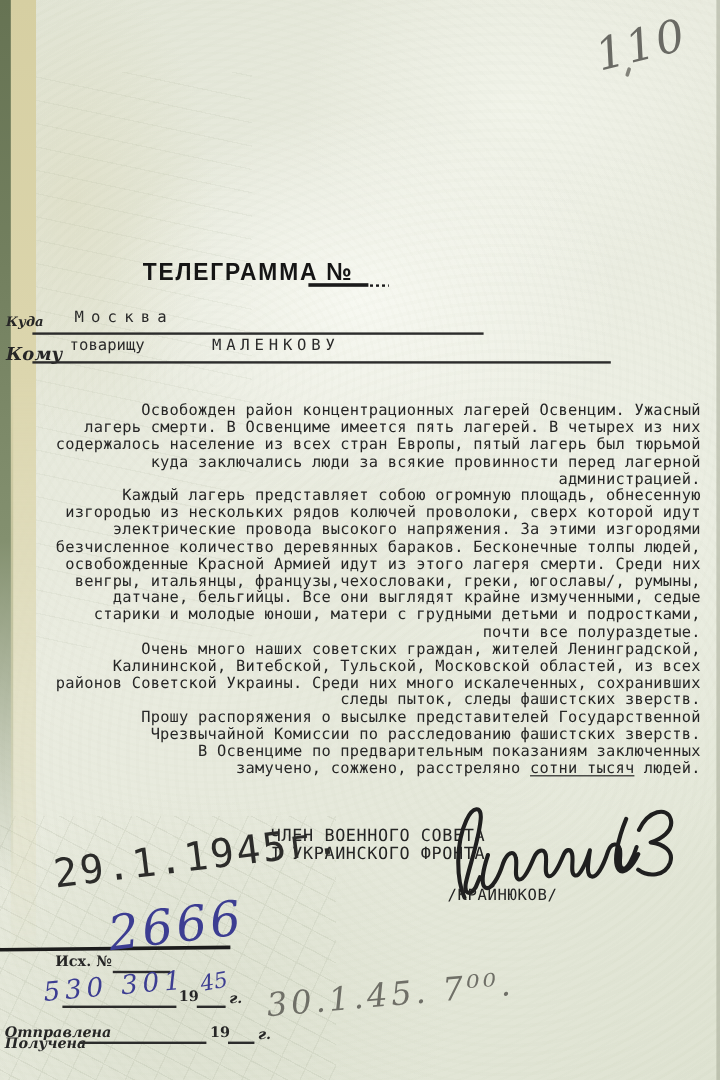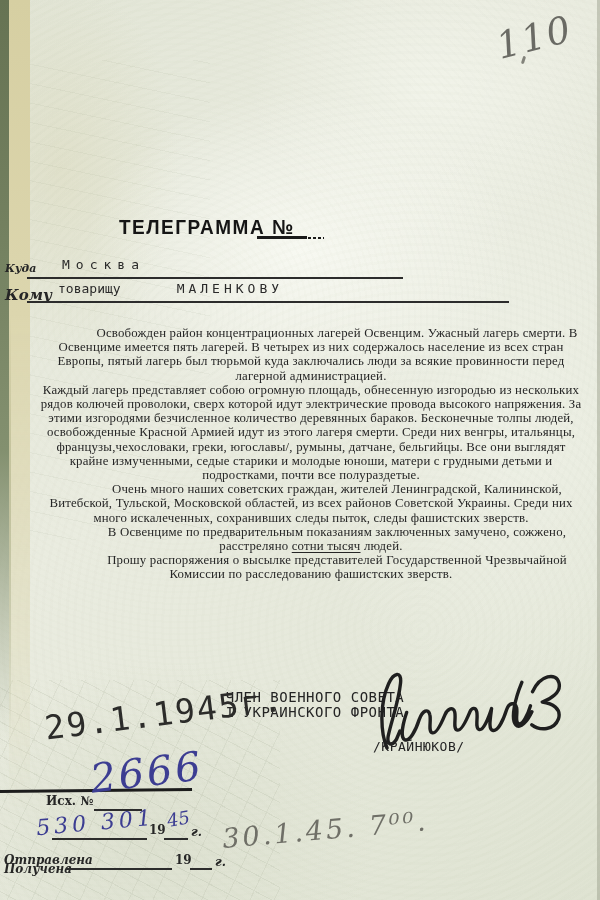--- a/index.html
+++ b/index.html
@@ -49,22 +49,22 @@
     background:repeating-linear-gradient(90deg,#1a1a1a 0 3px,transparent 3px 5px);}
 
   .kuda-label{left:5px;top:262px;font-size:11px;}
   .kuda-line{left:27px;top:277px;width:376px;}
   .kuda-value{left:62px;top:257px;font-size:13px;letter-spacing:6px;color:#2a2a2a;}
   .komu-label{left:5px;top:286px;font-size:15px;}
   .komu-line{left:27px;top:301px;width:482px;}
   .komu-value{left:58px;top:281px;font-size:13px;color:#2a2a2a;}
   .komu-value .spaced{letter-spacing:4px;margin-left:8px;padding-left:48px;}
 
-  .body-text{left:38px;top:326px;width:546px;font-size:12.8px;line-height:14.2px;
-    letter-spacing:.2px;color:#262626;text-align:center;font-family:Liberation Serif, serif;}
+  .body-text{left:38px;top:336px;width:546px;font-size:12.8px;line-height:14.2px;
+    letter-spacing:.2px;color:#262626;text-align:right;}
   .body-text p{margin:0;}
   .body-text p.indent{text-indent:52px;}
   .body-text .u{text-decoration:underline;text-underline-offset:2px;}
 
   .sig-block{left:222px;top:690px;width:186px;text-align:center;font-size:14px;
     line-height:14.5px;letter-spacing:.5px;color:#242424;}
   .hand-date{left:44px;top:694px;font-size:33px;letter-spacing:2px;transform:rotate(-7deg);color:#2c2c2a;}
   .signature-svg{left:368px;top:652px;transform:rotate(-4deg);}
   .typed-name{left:373px;top:739px;font-size:13px;letter-spacing:.5px;color:#242424;}
 
@@ -111,22 +111,22 @@
   <div class="abs formlabel komu-label">Кому</div>
   <div class="abs rule komu-line"></div>
   <div class="abs komu-value">
     <span>товарищу</span><span class="spaced">МАЛЕНКОВУ</span>
   </div>
 
   <div class="abs body-text">
     <p class="indent">Освобожден район концентрационных лагерей Освенцим. Ужасный лагерь смерти. В Освенциме имеется пять лагерей. В четырех из них содержалось население из всех стран Европы, пятый лагерь был тюрьмой куда заключались люди за всякие провинности перед лагерной администрацией.</p>
     <p>Каждый лагерь представляет собою огромную площадь, обнесенную изгородью из нескольких рядов колючей проволоки, сверх которой идут электрические провода высокого напряжения. За этими изгородями безчисленное количество деревянных бараков. Бесконечные толпы людей, освобожденные Красной Армией идут из этого лагеря смерти. Среди них венгры, итальянцы, французы,чехословаки, греки, югославы/, румыны, датчане, бельгийцы. Все они выглядят крайне измученными, седые старики и молодые юноши, матери с грудными детьми и подростками, почти все полураздетые.</p>
     <p class="indent">Очень много наших советских граждан, жителей Ленинградской, Калининской, Витебской, Тульской, Московской областей, из всех районов Советской Украины. Среди них много искалеченных, сохранивших следы пыток, следы фашистских зверств.</p>
+    <p class="indent">Прошу распоряжения о высылке представителей Государственной Чрезвычайной Комиссии по расследованию фашистских зверств.</p>
     <p class="indent"><span>В Освенциме по предварительным показаниям заключенных замучено, сожжено, расстреляно </span><span class="u">сотни тысяч</span><span> людей.</span></p>
-    <p class="indent">Прошу распоряжения о высылке представителей Государственной Чрезвычайной Комиссии по расследованию фашистских зверств.</p>
   </div>
 
   <div class="abs sig-block">
     <div>ЧЛЕН ВОЕННОГО СОВЕТА</div>
     <div>I УКРАИНСКОГО ФРОНТА</div>
   </div>
 
   <div class="abs hand-date">29.1.1945г.</div>
 
   <svg class="abs signature-svg" width="205" height="98" viewBox="0 0 205 98">

